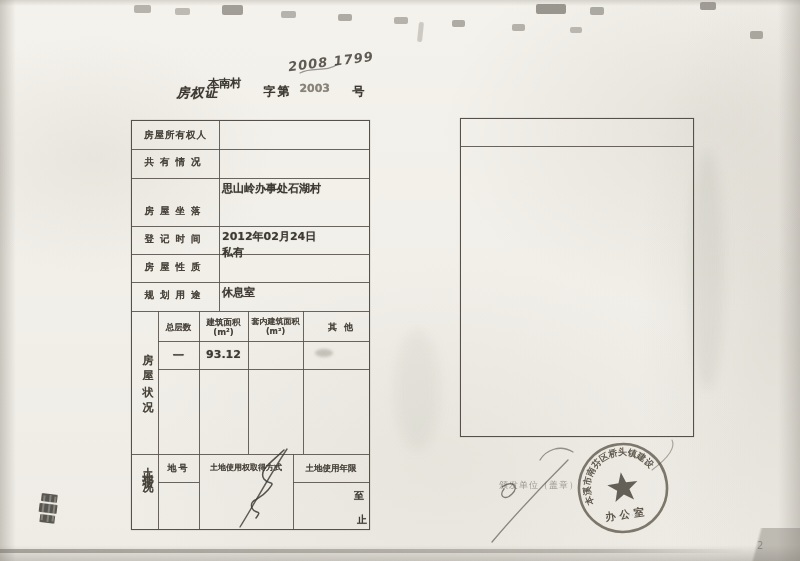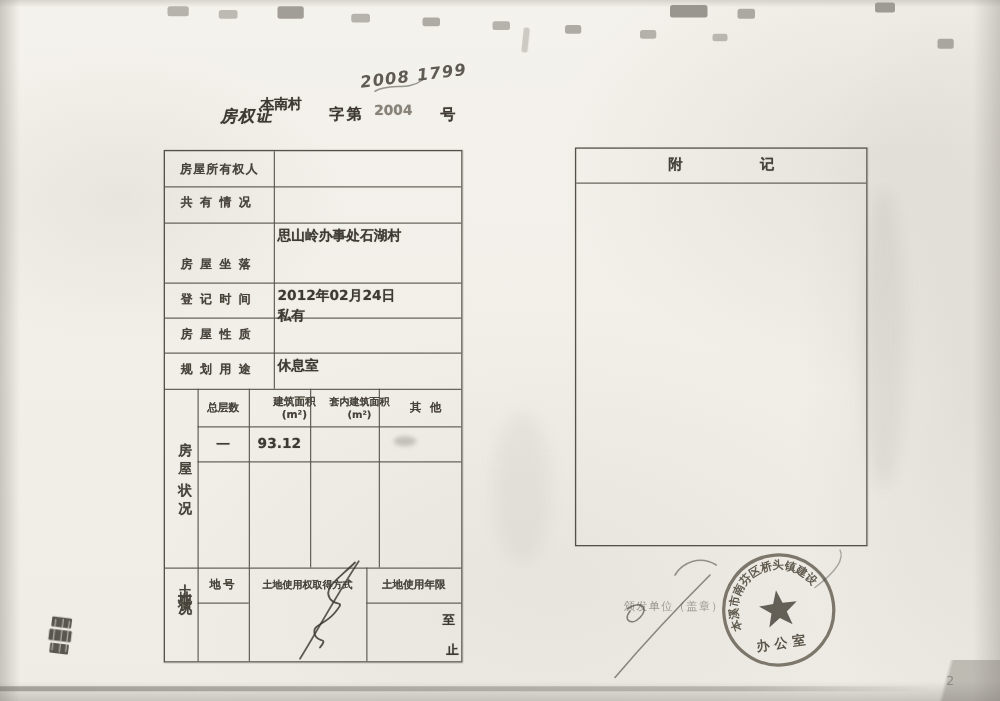--- a/index.html
+++ b/index.html
@@ -38,21 +38,21 @@
   .tframe{position:absolute;border:1.6px solid var(--line);box-shadow:0 0 1px rgba(85,81,74,.5);}
   .hl,.vl{position:absolute;background:var(--line);opacity:.88;}
   .hl{height:1.4px;left:0;right:0;}
   .vl{width:1.4px;}
   .lbl{position:absolute;font-size:9.5px;font-weight:700;color:#47423a;text-align:center;
        white-space:nowrap;text-shadow:0 0 .6px rgba(70,66,58,.55);font-family:Liberation Mono, monospace;}
   .val{position:absolute;font-size:11px;font-weight:700;color:var(--ink);white-space:nowrap;
        text-shadow:0 0 .8px rgba(62,58,51,.55);}
   .hdr{position:absolute;font-size:8.5px;font-weight:700;color:#47423a;text-align:center;
        line-height:1.2;text-shadow:0 0 .5px rgba(70,66,58,.5);}
-  .pre{white-space:pre-line;padding-left:12px;}
+  .pre{white-space:pre-line;}
   .vlabel{position:absolute;writing-mode:vertical-lr;text-orientation:upright;
        font-size:11px;font-weight:700;color:#47423a;text-shadow:0 0 .6px rgba(70,66,58,.5);}
   #notes-title{position:absolute;left:0;right:0;top:5px;text-align:center;font-size:11.5px;
        font-weight:700;color:#45403a;letter-spacing:62px;margin-right:-62px;
        text-shadow:0 0 .7px rgba(62,58,51,.5);}
   #issuer-label{position:absolute;left:499px;top:479px;font-size:9px;color:rgba(90,85,76,.55);
        letter-spacing:1px;z-index:2;white-space:nowrap;}
   #stamp{position:absolute;left:566px;top:431px;z-index:3;filter:blur(.35px);opacity:.93;
        mix-blend-mode:multiply;}
   #ink-overlay{position:absolute;left:0;top:0;z-index:4;pointer-events:none;}
@@ -78,21 +78,21 @@
   <div class="artifact" style="left:700px;top:2px;width:16px;height:8px;opacity:.60"></div>
   <div class="artifact" style="left:750px;top:31px;width:13px;height:8px;opacity:.50"></div>
   <div class="artifact" style="left:418px;top:22px;width:5px;height:20px;opacity:.28;transform:rotate(6deg)"></div>
   <div class="smudge" style="left:690px;top:150px;width:34px;height:240px;background:rgba(120,115,105,.10)"></div>
   <div class="smudge" style="left:395px;top:330px;width:45px;height:120px;background:rgba(130,125,115,.08)"></div>
 
   <div style="position:absolute;left:0;top:0;width:800px;height:110px;transform:rotate(-.6deg)">
     <span class="h-txt" style="left:176px;top:82px;font-size:13px;letter-spacing:1px;font-style:italic;">房权证</span>
     <span class="h-txt" style="left:208px;top:74px;font-size:11px;">本南村</span>
     <span class="h-txt" style="left:263px;top:82px;font-size:12px;letter-spacing:2px;">字第</span>
-    <span class="h-txt" style="left:299px;top:81px;font-size:11px;color:#6e675c;opacity:.8;">2004</span>
+    <span class="h-txt" style="left:299px;top:81px;font-size:11px;color:#6e675c;opacity:.8;">2003</span>
     <span class="h-txt" style="left:352px;top:83px;font-size:12px;">号</span>
   </div>
   <div id="hand-number">2008 1799</div>
 
   <div class="tframe" style="left:131px;top:120px;width:237px;height:408px;">
 
     <div class="hl" style="top:28px"></div>
     <div class="hl" style="top:57px"></div>
     <div class="hl" style="top:105px"></div>
     <div class="hl" style="top:133px"></div>
@@ -140,21 +140,20 @@
     <div class="vlabel" style="left:7px;top:337px;letter-spacing:5px;">土地状况</div>
     <div class="hdr" style="left:26px;width:41px;top:342px;letter-spacing:2px;font-size:9px;">地号</div>
     <div class="hdr" style="left:67px;width:94px;top:342px;font-size:8px;">土地使用权取得方式</div>
     <div class="hdr" style="left:161px;width:76px;top:342px;">土地使用年限</div>
     <div class="val" style="left:222px;top:368px;font-size:10px;">至</div>
     <div class="val" style="left:225px;top:392px;font-size:10px;">止</div>
   </div>
 
   <div class="tframe" style="left:460px;top:118px;width:232px;height:317px;">
     <div class="hl" style="top:27px"></div>
-    <div id="notes-title">附记</div>
   </div>
 
   <div id="issuer-label">颁发单位（盖章）</div>
 
   <svg id="stamp" width="114" height="114" viewBox="-57 -57 114 114">
     <g transform="rotate(-8)">
       <circle cx="0" cy="0" r="44" fill="none" stroke="#6e675e" stroke-width="2.6" opacity=".9"></circle>
       <polygon opacity=".88" fill="#4a453d" points="0,-16 3.8,-5.3 15.2,-4.9 6.2,2.0 9.4,12.9 0,6.5 -9.4,12.9 -6.2,2.0 -15.2,-4.9 -3.8,-5.3"></polygon>
       <defs>
         <path id="arcTop" d="M -31 11.3 A 33 33 0 1 1 31 11.3" fill="none"></path>

